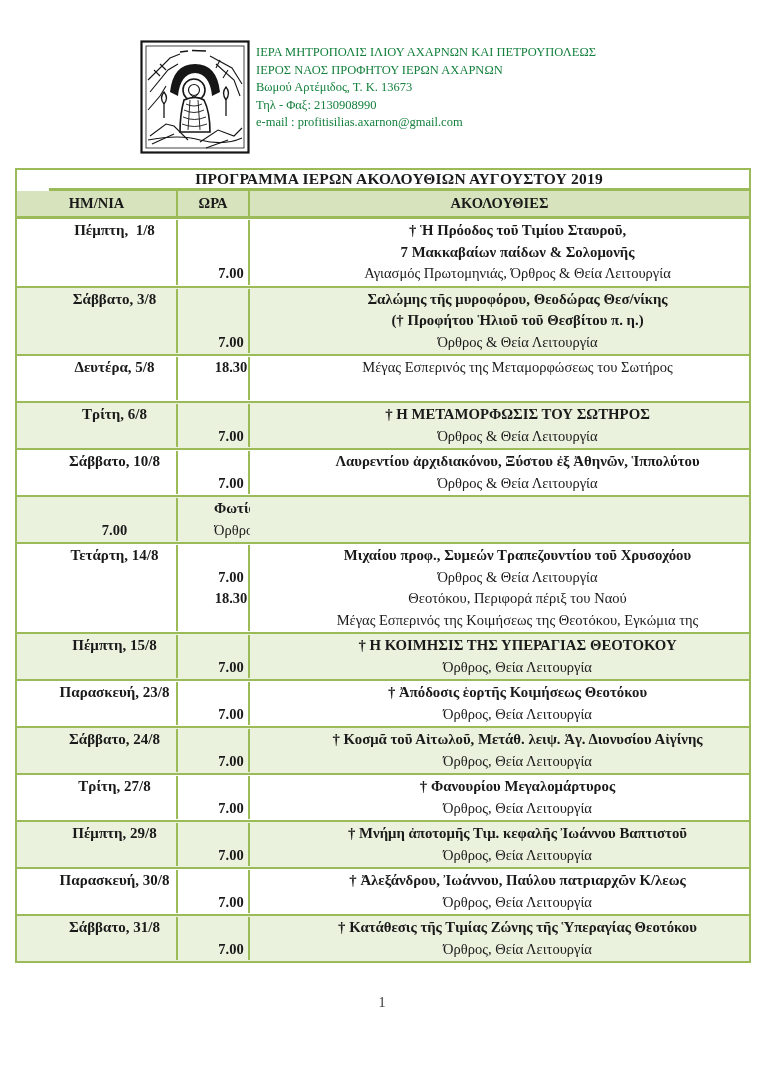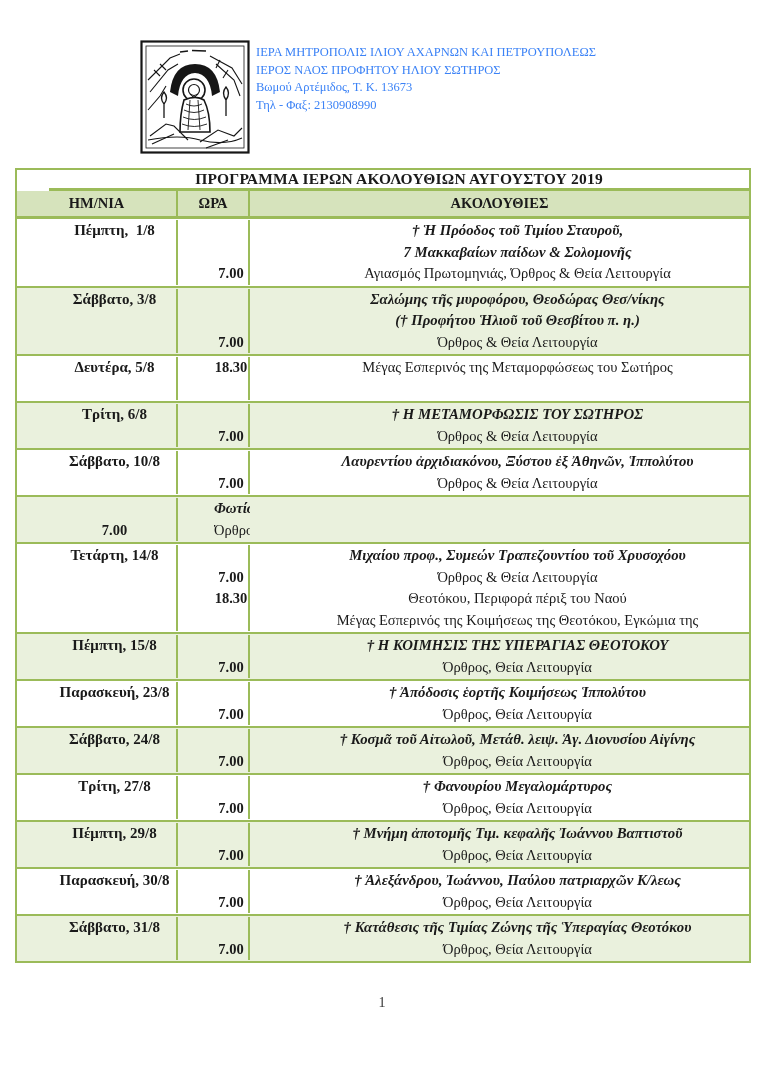--- a/index.html
+++ b/index.html
@@ -19,21 +19,21 @@
     overflow:hidden;
   }
 
   
   .logo{
     position:absolute;left:140px;top:40px;width:110px;height:114px;
   }
   .logo svg{width:100%;height:100%;display:block;}
   .letterhead-text{
     position:absolute;left:256px;top:44px;width:470px;
-    font-size:12.5px;line-height:17.5px;color:#3b82f6;
+    font-size:12.5px;line-height:17.5px;color:#15803d;
   }
   .letterhead-text .lh-line{white-space:nowrap;}
 
   
   .schedule{
     position:absolute;left:15px;top:168px;width:736px;
     border:2px solid var(--border);
     background:#fff;
   }
   .title-row{
@@ -69,21 +69,21 @@
   .tcell:last-child{border-right:none;}
   .date{
     font-weight:bold;font-size:15px;
     text-align:center;line-height:21.5px;
     white-space:pre;
   }
   .times .line,.services .line{
     line-height:21.5px;font-size:14.5px;text-align:center;white-space:nowrap;
   }
   .times .line{font-weight:bold;}
-  .services .line.bold{font-weight:bold;font-size:14.8px;font-style:italic;}
+  .services .line.bold{font-weight:bold;font-size:14.8px;}
 
   
   .page-number{
     position:absolute;left:0;right:0;top:995px;
     text-align:center;font-size:14px;color:#333;
   }
 </style>
 </head>
 <body>
 
@@ -130,23 +130,24 @@
         <path d="M24 78 L24 64 M24 64 q-5 -6 0 -12 q5 6 0 12"></path>
         <path d="M86 76 L86 60 M86 60 q-5 -7 0 -13 q5 6 0 13"></path>
       </g>
 
       <path d="M8 100 Q40 94 60 100 Q84 106 102 98" stroke="#161616" stroke-width="1.2" fill="none"></path>
     </svg>
   </div>
 
   <div class="letterhead-text">
     <div class="lh-line">ΙΕΡΑ ΜΗΤΡΟΠΟΛΙΣ ΙΛΙΟΥ ΑΧΑΡΝΩΝ ΚΑΙ ΠΕΤΡΟΥΠΟΛΕΩΣ</div>
-    <div class="lh-line">ΙΕΡΟΣ ΝΑΟΣ ΠΡΟΦΗΤΟΥ ΗΛΙΟΥ ΣΩΤΗΡΟΣ</div>
+    <div class="lh-line">ΙΕΡΟΣ ΝΑΟΣ ΠΡΟΦΗΤΟΥ ΙΕΡΩΝ ΑΧΑΡΝΩΝ</div>
     <div class="lh-line">Βωμού Αρτέμιδος, Τ. Κ. 13673</div>
     <div class="lh-line">Τηλ - Φαξ: 2130908990</div>
+    <div class="lh-line">e-mail :  profitisilias.axarnon@gmail.com</div>
   </div>
 
   <div class="schedule">
     <div class="title-row">ΠΡΟΓΡΑΜΜΑ ΙΕΡΩΝ ΑΚΟΛΟΥΘΙΩΝ ΑΥΓΟΥΣΤΟΥ 2019</div>
     <div class="header-row">
       <div class="hcell">ΗΜ/ΝΙΑ</div>
       <div class="hcell">ΩΡΑ</div>
       <div class="hcell">ΑΚΟΛΟΥΘΙΕΣ</div>
     </div>
     <div id="table-body">
@@ -253,21 +254,21 @@
           </div>
   </div>
 
   <div class="trow">
     <div class="tcell date">Παρασκευή, 23/8</div>
     <div class="tcell times">
             <div class="line">&nbsp;</div>
             <div class="line">7.00</div>
           </div>
     <div class="tcell services">
-            <div class="line bold">† Ἀπόδοσις ἑορτῆς Κοιμήσεως Ἱππολύτου</div>
+            <div class="line bold">† Ἀπόδοσις ἑορτῆς Κοιμήσεως Θεοτόκου</div>
             <div class="line">Όρθρος, Θεία Λειτουργία</div>
           </div>
   </div>
 
   <div class="trow shaded">
     <div class="tcell date">Σάββατο, 24/8</div>
     <div class="tcell times">
             <div class="line">&nbsp;</div>
             <div class="line">7.00</div>
           </div>

